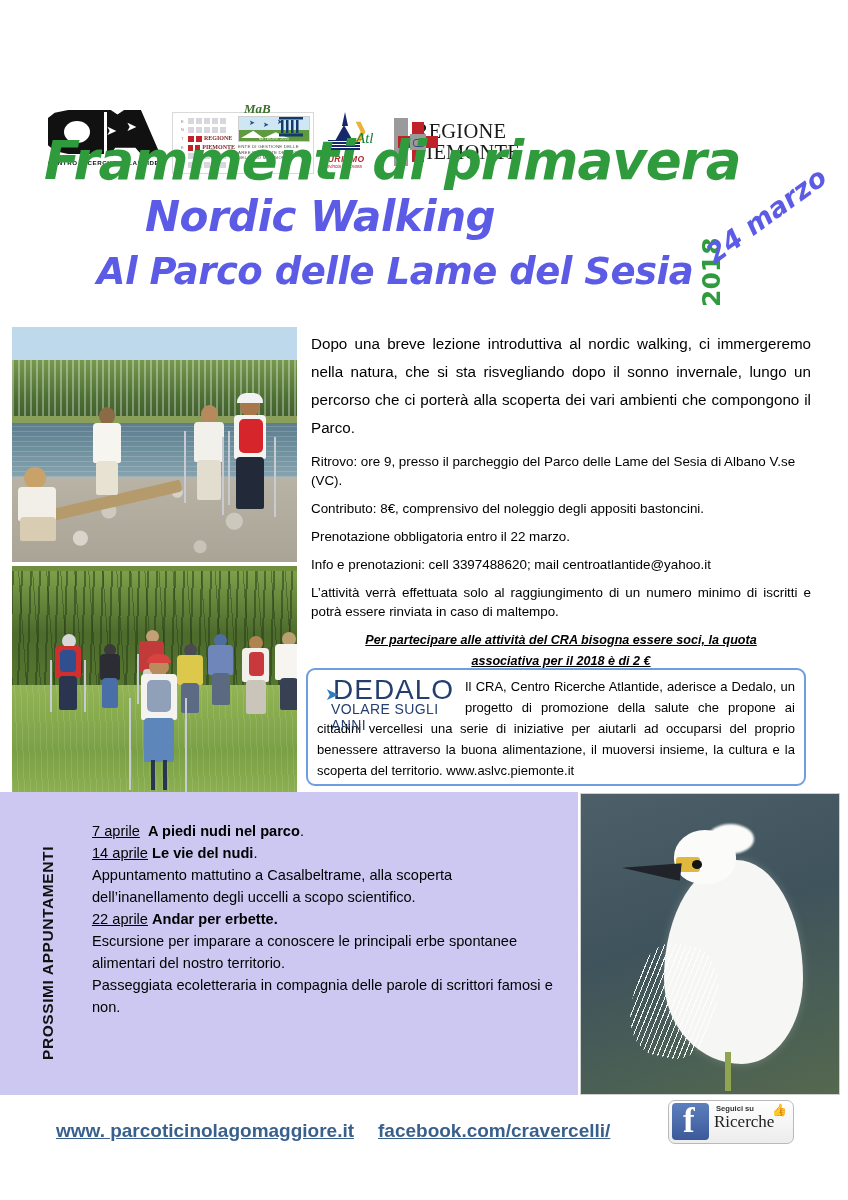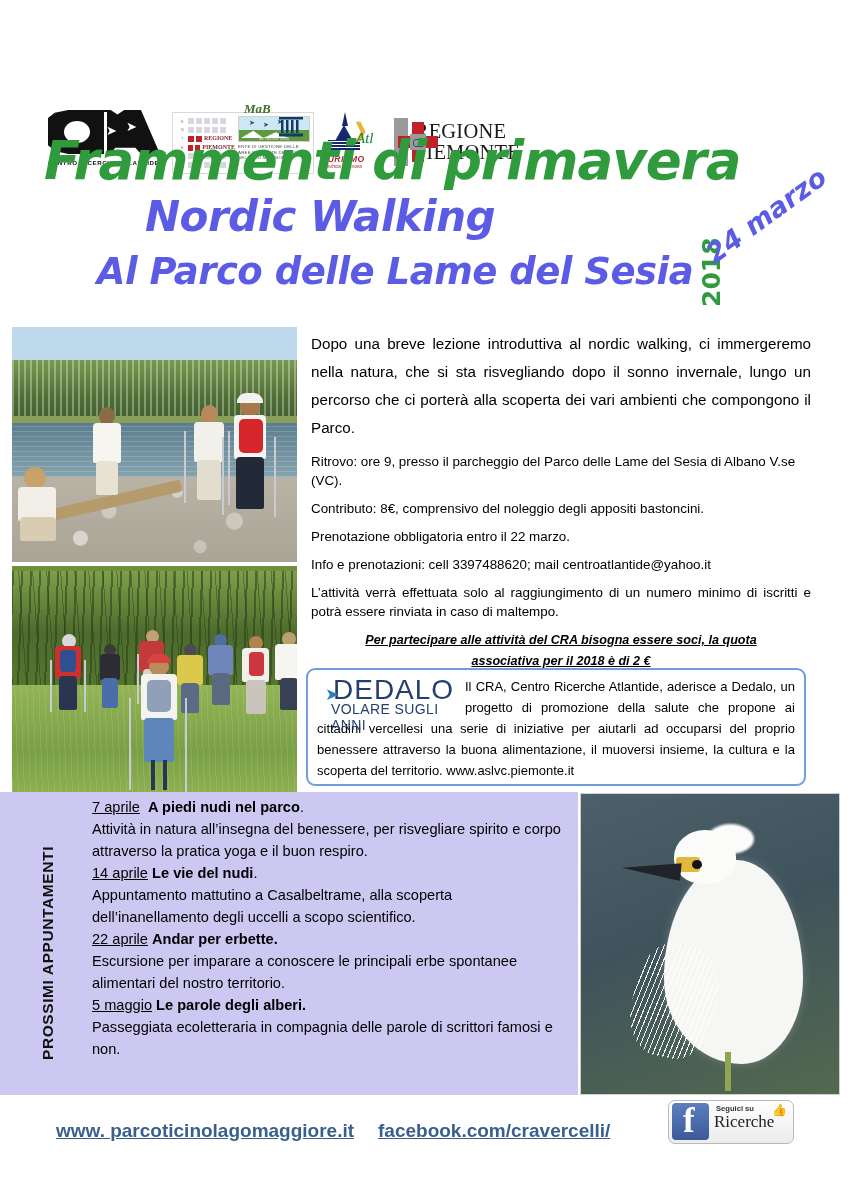--- a/index.html
+++ b/index.html
@@ -193,21 +193,21 @@
   .ded-sub{font-size:14px;letter-spacing:.4px;color:#243f6e;margin-left:14px;margin-top:-1px;}
   .ded-txt{font-size:13px;line-height:21px;text-align:justify;}
 
   
   .purple{position:absolute;left:0;top:792px;width:578px;height:303px;background:#ccc8f2;}
   .purple-label{
     position:absolute;left:-92px;top:152px;width:280px;text-align:center;
     transform:rotate(-90deg);
     font-weight:bold;font-size:15.5px;letter-spacing:.6px;color:#111;
   }
-  .appts{position:absolute;left:92px;top:4px;width:472px;}
+  .appts{position:absolute;left:92px;top:28px;width:472px;}
   .appt-head{font-size:14.6px;line-height:22px;margin:0;}
   .appt-head .d{text-decoration:underline;}
   .appt-head .t{font-weight:bold;}
   .appt-body{font-size:14.6px;line-height:22px;margin:0;}
 
   
   .footer{position:absolute;left:0;top:1108px;width:848px;height:52px;}
   .f-link{position:absolute;color:#39608c;font-weight:bold;font-size:19px;}
   .f1{left:56px;top:12px;}
   .f2{left:378px;top:12px;}
@@ -477,38 +477,33 @@
   </div>
 
   <div class="purple">
     <div class="purple-label">PROSSIMI APPUNTAMENTI</div>
     <div class="appts">
 
       <p class="appt-head">
         <span class="d">7 aprile</span>
         &nbsp;<span class="t">A piedi nudi nel parco</span>.
       </p>
-      <p class="appt-body">Attività in natura all’insegna del benessere, per risvegliare spirito e corpo attraverso la pratica yoga e il buon respiro.</p>
 
       <p class="appt-head">
         <span class="d">14 aprile</span>
         <span class="t">Le vie del nudi</span>.
       </p>
       <p class="appt-body">Appuntamento mattutino a Casalbeltrame, alla scoperta dell’inanellamento degli uccelli a scopo scientifico.</p>
 
       <p class="appt-head">
         <span class="d">22 aprile</span>
         <span class="t">Andar per erbette.</span>
       </p>
       <p class="appt-body">Escursione per imparare a conoscere le principali erbe spontanee alimentari del nostro territorio.</p>
 
-      <p class="appt-head">
-        <span class="d">5 maggio</span>
-        <span class="t">Le parole degli alberi.</span>
-      </p>
       <p class="appt-body">Passeggiata ecoletteraria in compagnia delle parole di scrittori famosi e non.</p>
 
     </div>
   </div>
 
   <div class="footer">
     <a class="f-link f1" href="#">www. parcoticinolagomaggiore.it</a>
     <a class="f-link f2" href="#">facebook.com/cravercelli/</a>
   </div>
   <div class="fb">

